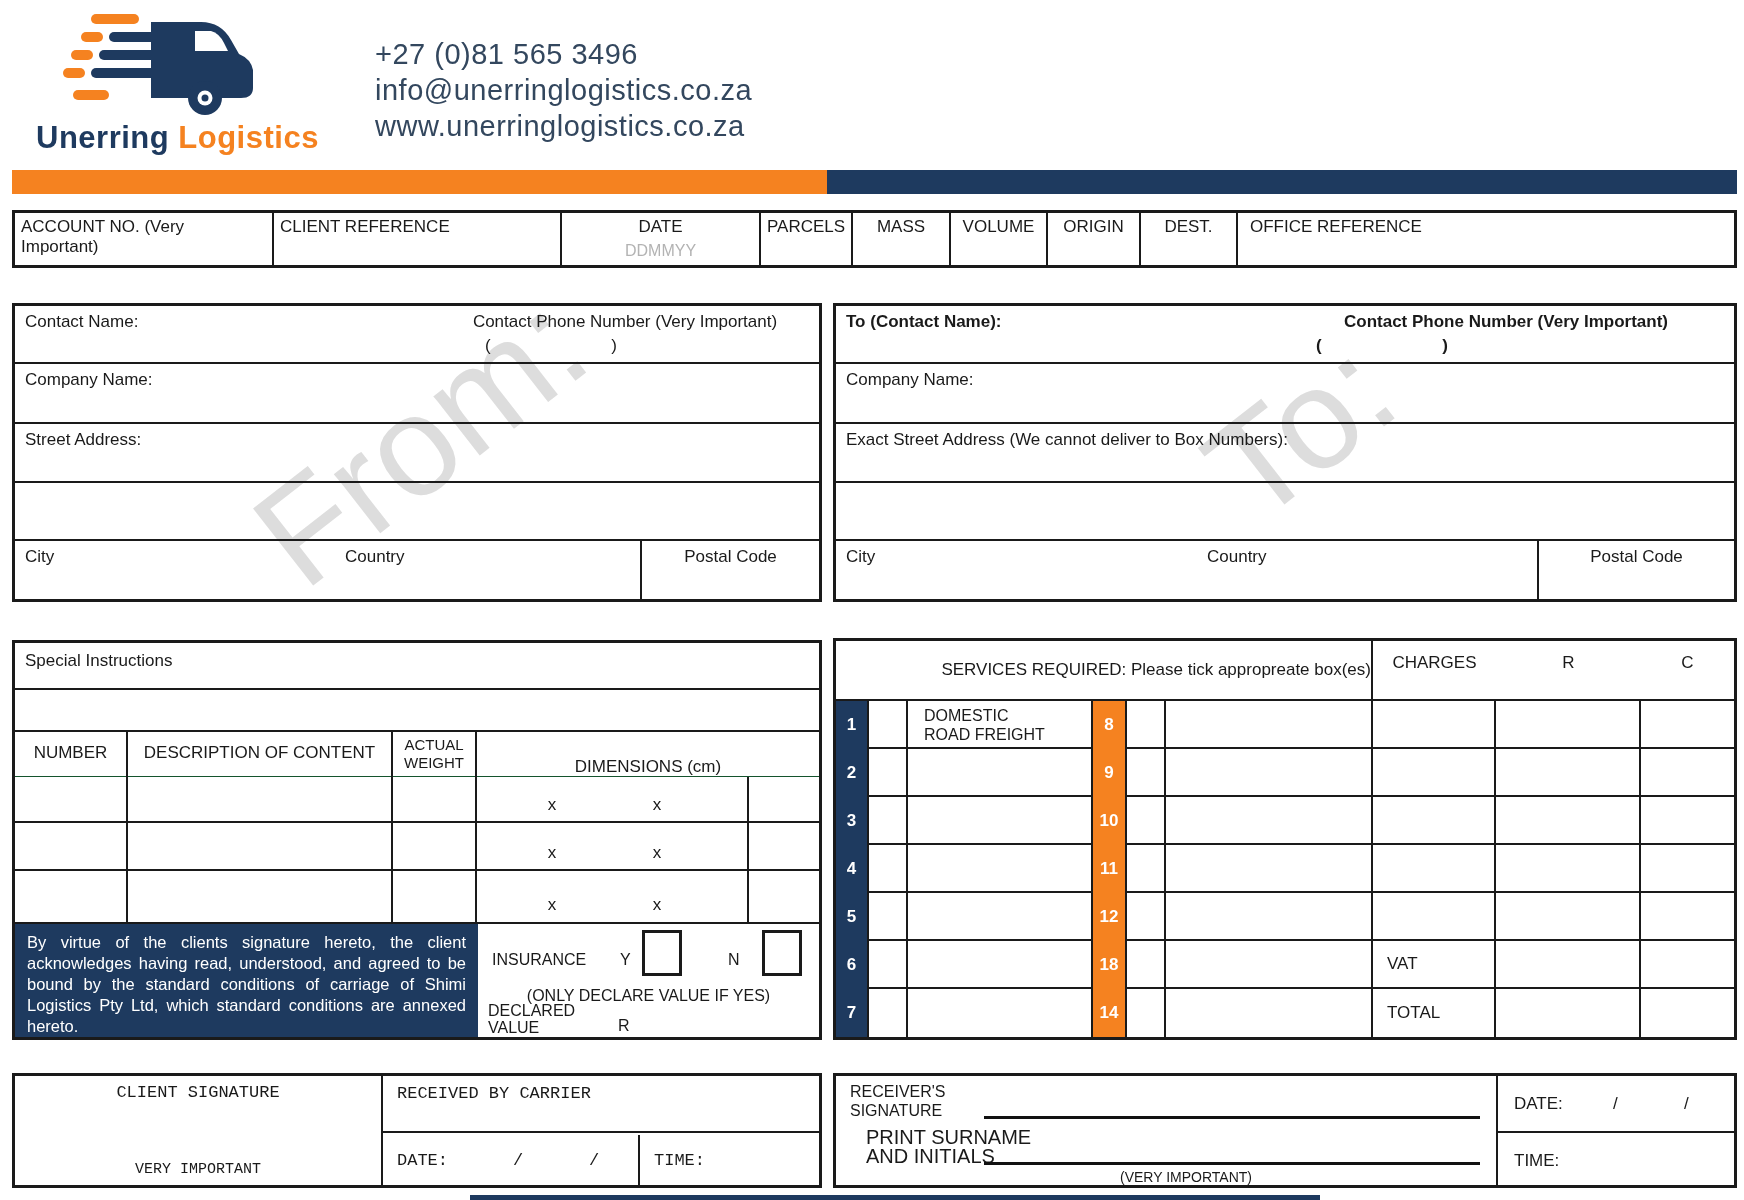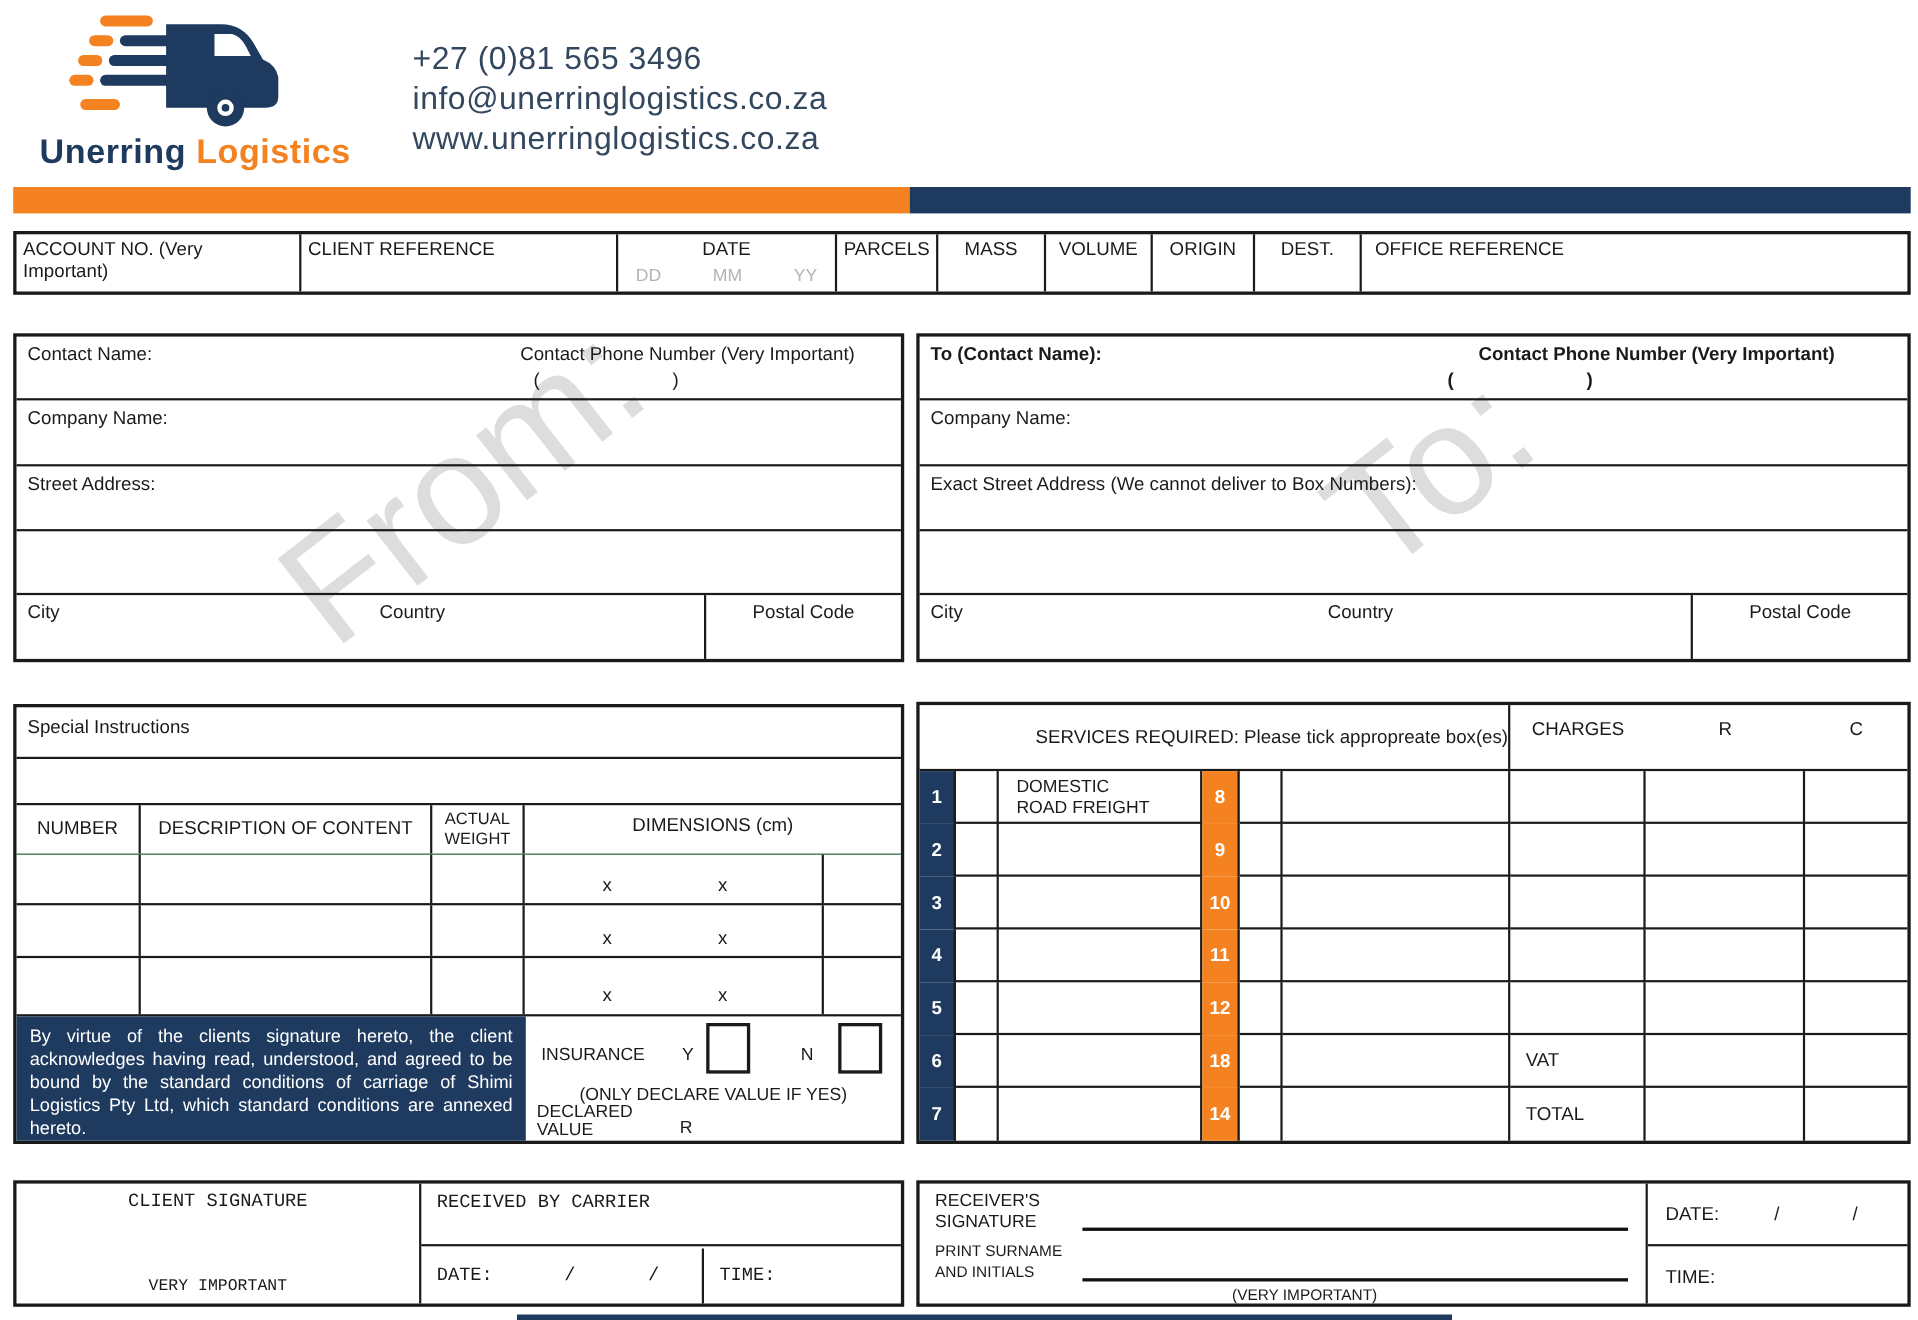--- a/index.html
+++ b/index.html
@@ -76,21 +76,21 @@
 </div>
 
 <div class="abs" style="left:12px;top:170px;width:815px;height:24px;background:#f58220;"></div>
 <div class="abs" style="left:827px;top:170px;width:910px;height:24px;background:#1e3a5f;"></div>
 
 <div class="abs bordered toptable lbl" style="left:12px;top:210px;width:1725px;height:58px;">
   <div><span>ACCOUNT NO. (Very Important)</span></div>
   <div><span>CLIENT REFERENCE</span></div>
   <div style="padding:4px 0;">
     <div class="ctr">DATE</div>
-    <div class="greys" style="display:flex;justify-content:space-between;padding:4px 16px 0 16px;font-size:16px;">
+    <div class="greys" style="display:flex;justify-content:center;padding:4px 16px 0 16px;font-size:16px;">
       <span>DD</span>
       <span>MM</span>
       <span>YY</span>
     </div>
   </div>
   <div class="ctr"><span>PARCELS</span></div>
   <div class="ctr"><span>MASS</span></div>
   <div class="ctr"><span>VOLUME</span></div>
   <div class="ctr"><span>ORIGIN</span></div>
   <div class="ctr"><span>DEST.</span></div>
@@ -149,21 +149,21 @@
   <div style="height:47px;border-bottom:2px solid #1a1a1a;position:relative;">
     <span class="abs" style="left:10px;top:8px;">Special Instructions</span>
   </div>
   <div style="height:42px;border-bottom:2px solid #1a1a1a;"></div>
 
   <div class="ctable" style="height:45px;border-bottom:1px solid #14532d;">
     <div class="ctr" style="padding-top:11px;">NUMBER</div>
     <div class="ctr" style="padding-top:11px;">DESCRIPTION OF CONTENT</div>
     <div class="ctr pre" style="font-size:15px;line-height:18px;padding-top:4px;">ACTUAL
 WEIGHT</div>
-    <div class="ctr" style="padding-top:8px;">DIMENSIONS (cm)</div>
+    <div class="ctr" style="padding-top:25px;">DIMENSIONS (cm)</div>
   </div>
 
   <div class="ctable" style="height:46px;border-bottom:2px solid #1a1a1a;">
     <div></div>
     <div></div>
     <div></div>
     <div>
       <span class="abs ctr" style="left:50px;top:18px;width:50px;">x</span>
       <span class="abs ctr" style="left:155px;top:18px;width:50px;">x</span>
       <div class="vline" style="right:70px;"></div>
@@ -320,21 +320,21 @@
   <div class="abs" style="left:625px;top:59px;width:179px;height:50px;">
     <span class="abs" style="left:14px;top:16px;">TIME:</span>
   </div>
 </div>
 
 <div class="abs bordered lbl" style="left:833px;top:1073px;width:904px;height:115px;">
   <div class="abs" style="left:0;top:0;width:662px;height:100%;border-right:2px solid #1a1a1a;">
     <span class="abs pre" style="left:14px;top:6px;font-size:16px;line-height:19px;">RECEIVER'S
 SIGNATURE</span>
     <div class="sig-line" style="left:148px;top:14px;width:496px;height:29px;"></div>
-    <span class="abs pre" style="left:14px;top:52px;font-size:14px;line-height:19px;">PRINT SURNAME
+    <span class="abs pre" style="left:30px;top:52px;font-size:20px;line-height:19px;">PRINT SURNAME
 AND INITIALS</span>
     <div class="sig-line" style="left:148px;top:60px;width:496px;height:29px;"></div>
     <span class="abs ctr" style="left:190px;top:91px;width:320px;font-size:14px;">(VERY IMPORTANT)</span>
   </div>
   <div class="abs" style="left:662px;top:0;width:236px;height:57px;border-bottom:2px solid #1a1a1a;">
     <span class="abs" style="left:16px;top:18px;">DATE:</span>
     <span class="abs" style="left:115px;top:18px;">/</span>
     <span class="abs" style="left:186px;top:18px;">/</span>
   </div>
   <div class="abs" style="left:662px;top:59px;width:236px;height:50px;">

